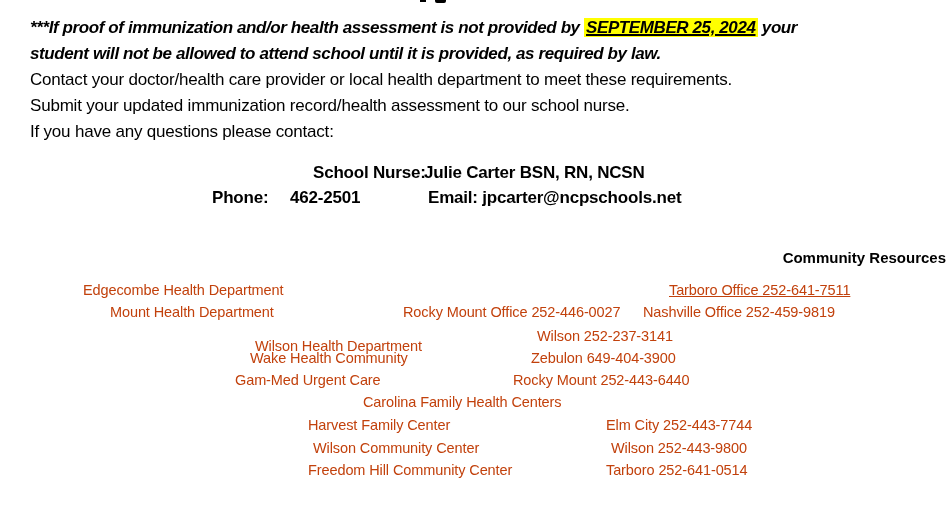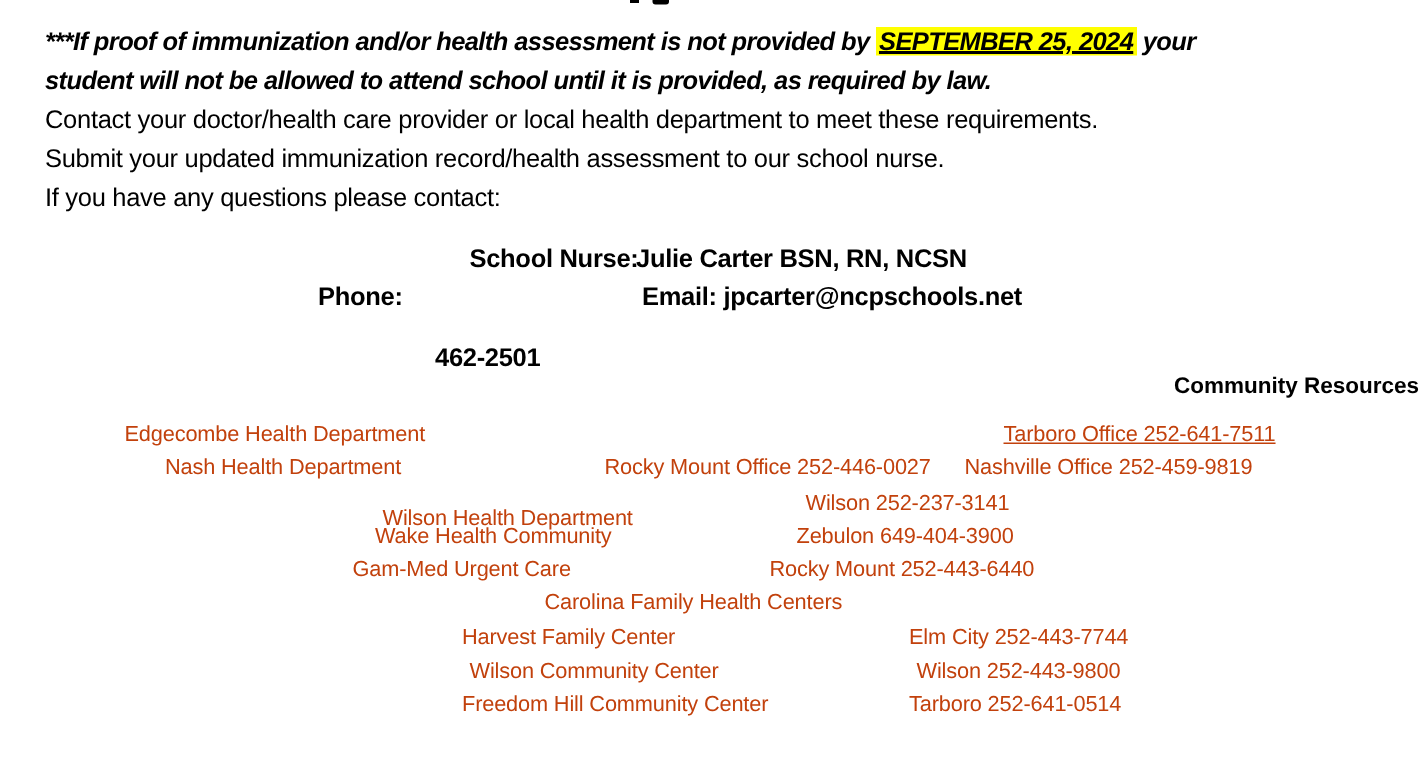--- a/index.html
+++ b/index.html
@@ -45,29 +45,29 @@
     <span>***If proof of immunization and/or health assessment is not provided by </span><span class="hl">SEPTEMBER 25, 2024</span><span> your</span>
   </div>
   <div class="line bi" style="left:30px; top:44px;">student will not be allowed to attend school until it is provided, as required by law.</div>
   <div class="line reg" style="left:30px; top:70px;">Contact your doctor/health care provider or local health department to meet these requirements.</div>
   <div class="line reg" style="left:30px; top:96px;">Submit your updated immunization record/health assessment to our school nurse.</div>
   <div class="line reg" style="left:30px; top:122px;">If you have any questions please contact:</div>
 
   <div class="nurse-text" style="left:313px; top:163px;">School Nurse:</div>
   <div class="nurse-text" style="left:424px; top:163px;">Julie Carter BSN, RN, NCSN</div>
   <div class="nurse-text" style="left:212px; top:188px;">Phone:</div>
-  <div class="nurse-text" style="left:290px; top:188px;margin-top:41px;">462-2501</div>
+  <div class="nurse-text" style="left:290px; top:188px;">462-2501</div>
   <div class="nurse-text" style="left:428px; top:188px;">Email: jpcarter@ncpschools.net</div>
 
   <div class="section-heading" style="top:249px;">Community Resources</div>
 
   <div class="res" style="left:83px;  top:282px;">Edgecombe Health Department</div>
   <div class="res" style="left:669px; top:282px;text-decoration:underline;">Tarboro Office 252-641-7511</div>
 
-  <div class="res" style="left:110px; top:304px;">Nash Health Department</div>
+  <div class="res" style="left:110px; top:304px;">Mount Health Department</div>
   <div class="res" style="left:403px; top:304px;">Rocky Mount Office 252-446-0027</div>
   <div class="res" style="left:643px; top:304px;">Nashville Office 252-459-9819</div>
 
   <div class="res" style="left:255px; top:328px;margin-top:10px;">Wilson Health Department</div>
   <div class="res" style="left:537px; top:328px;">Wilson 252-237-3141</div>
 
   <div class="res" style="left:250px; top:350px;">Wake Health Community</div>
   <div class="res" style="left:531px; top:350px;">Zebulon 649-404-3900</div>
 
   <div class="res" style="left:235px; top:372px;">Gam-Med Urgent Care</div>

